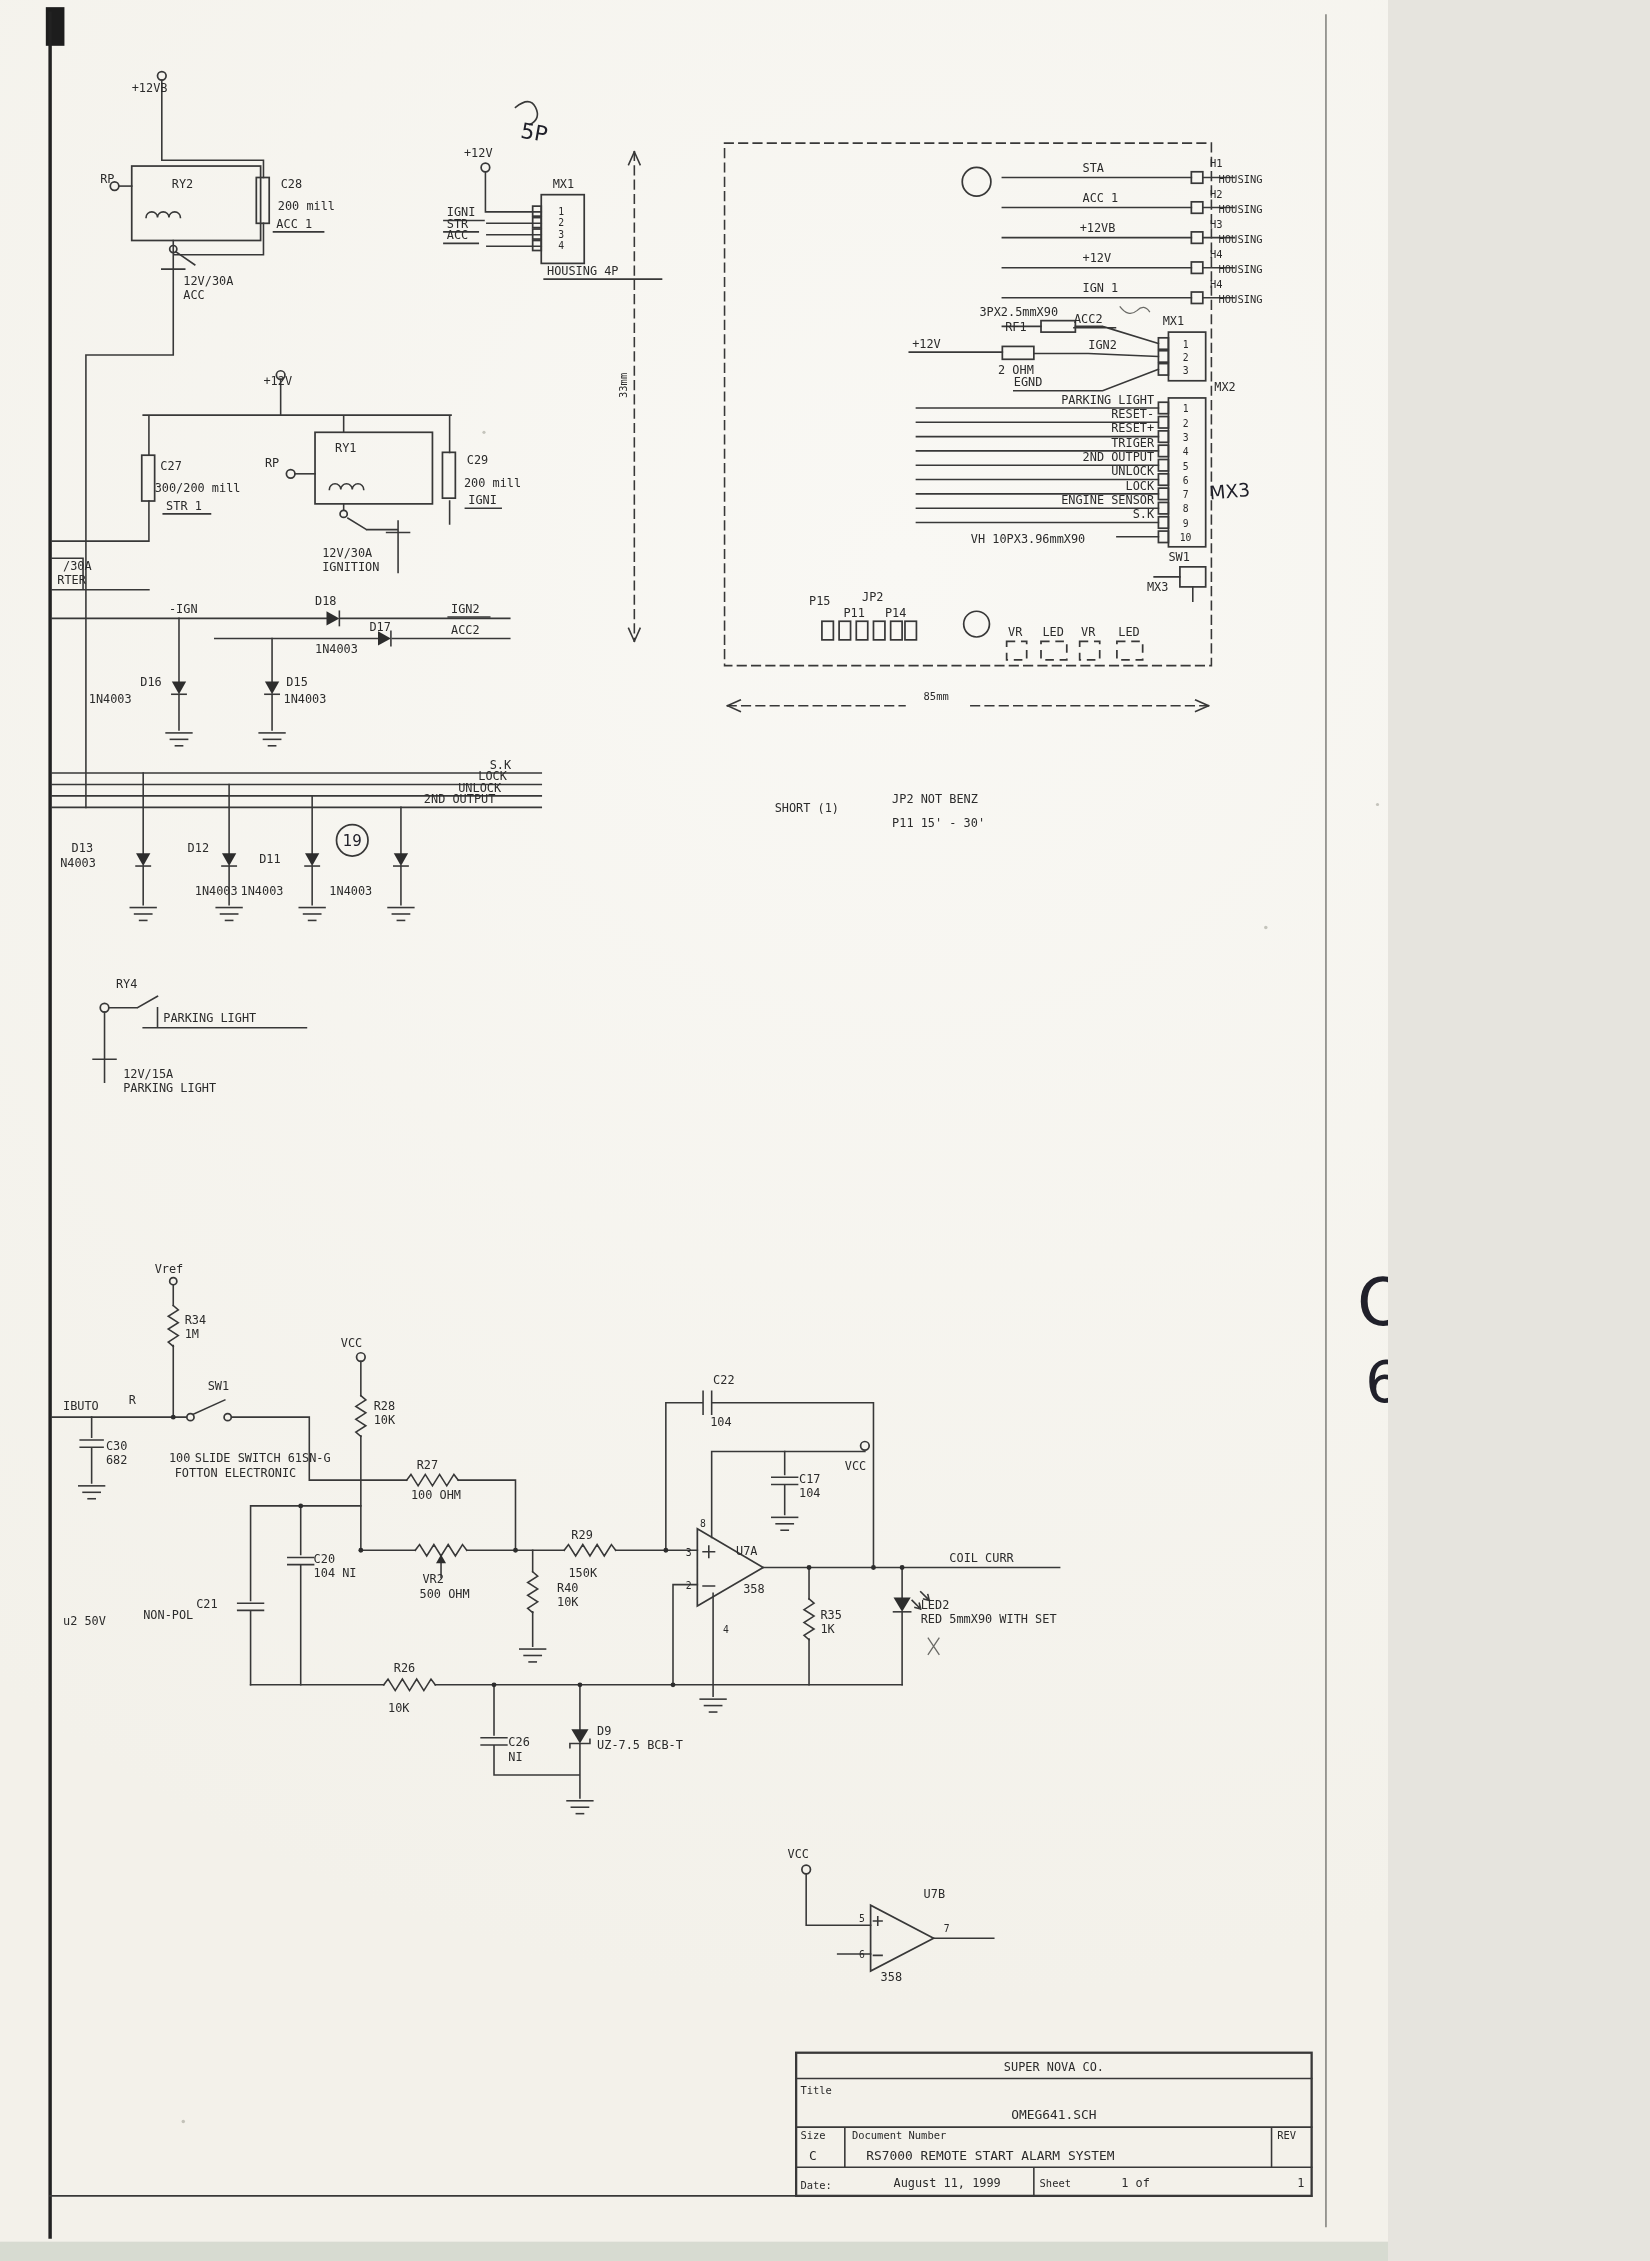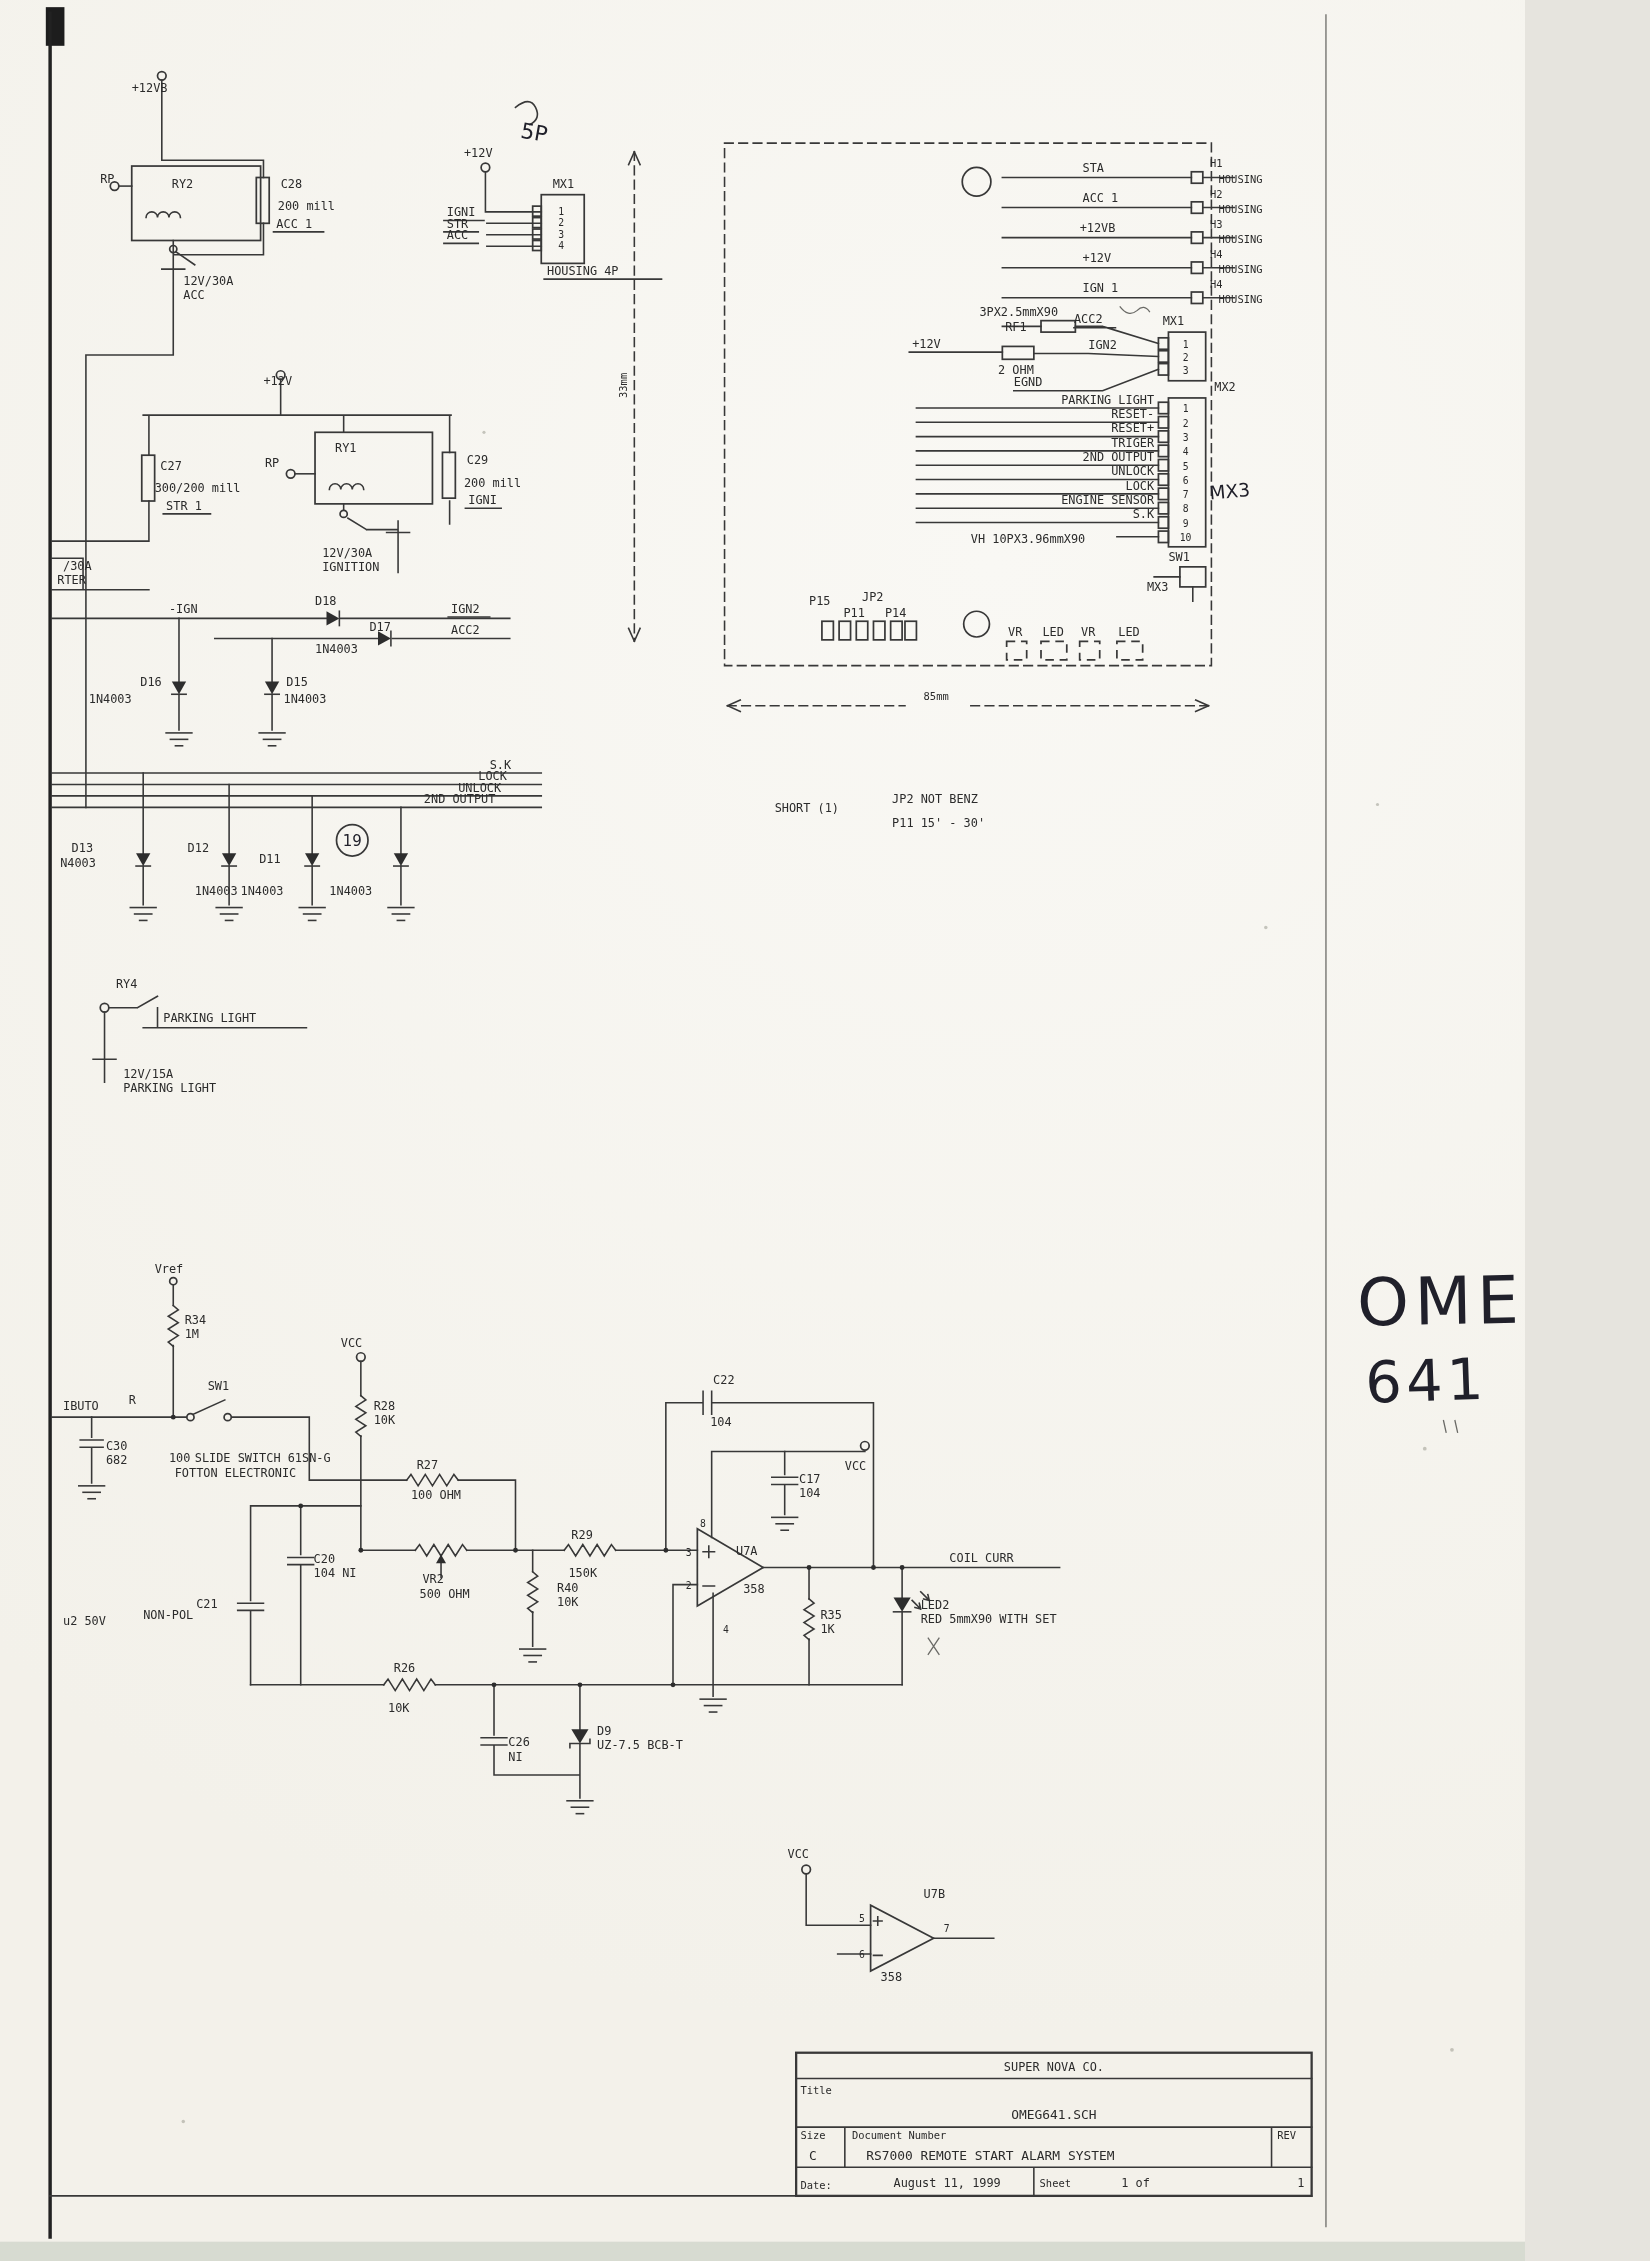--- a/index.html
+++ b/index.html
@@ -1,16 +1,16 @@
 <!DOCTYPE html>
 <html style="font-size:11.5px"><head>
 <meta charset="utf-8">
 <style>
   html,body{margin:0;padding:0;background:#e6e4de;}
-  .sheet{position:relative;width:1525px;height:2261px;background:radial-gradient(circle at 65% 25%, #f9f8f4, #f3f1ea 75%);overflow:hidden;text-decoration:underline;}
+  .sheet{position:relative;width:1388px;height:2261px;background:radial-gradient(circle at 65% 25%, #f9f8f4, #f3f1ea 75%);overflow:hidden;text-decoration:underline;}
   svg{position:absolute;left:0;top:0;}
   text{font-family:"DejaVu Sans Mono","Liberation Mono",monospace;fill:#2b2b2b;font-size:8.3px;}
   .sm{font-size:6.8px}
   .t7{font-size:7.3px}
   .t9{font-size:9px}
   .mid{text-anchor:middle}
   .end{text-anchor:end}
   .hw{font-family:"DejaVu Sans","Liberation Sans",sans-serif;fill:#20202a}
   .h46{font-size:46px;letter-spacing:4px}
   .h42{font-size:40px;letter-spacing:3px}

